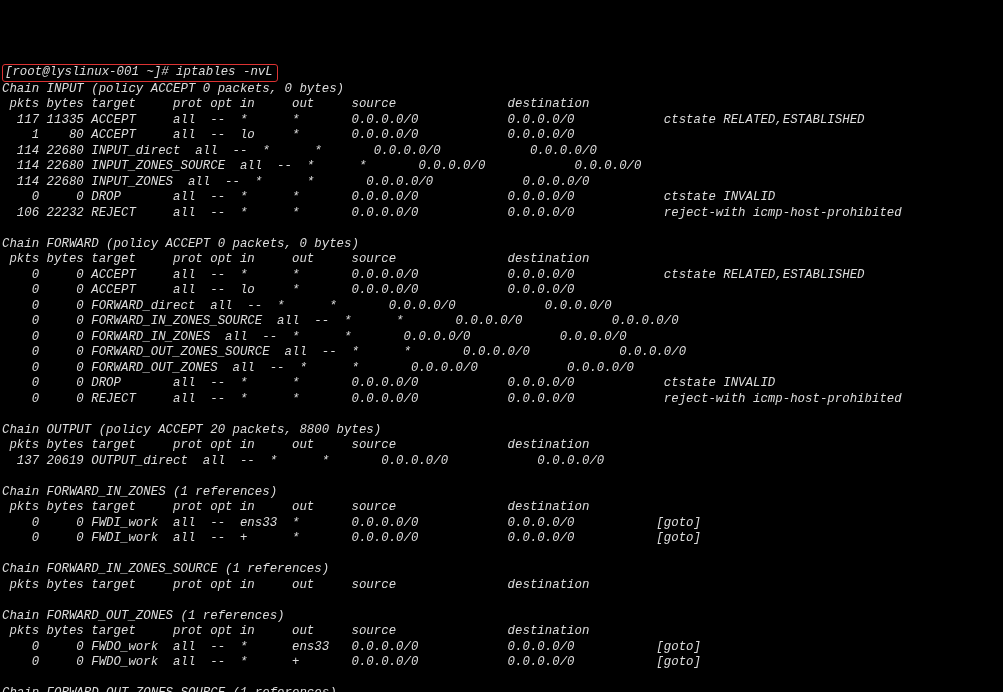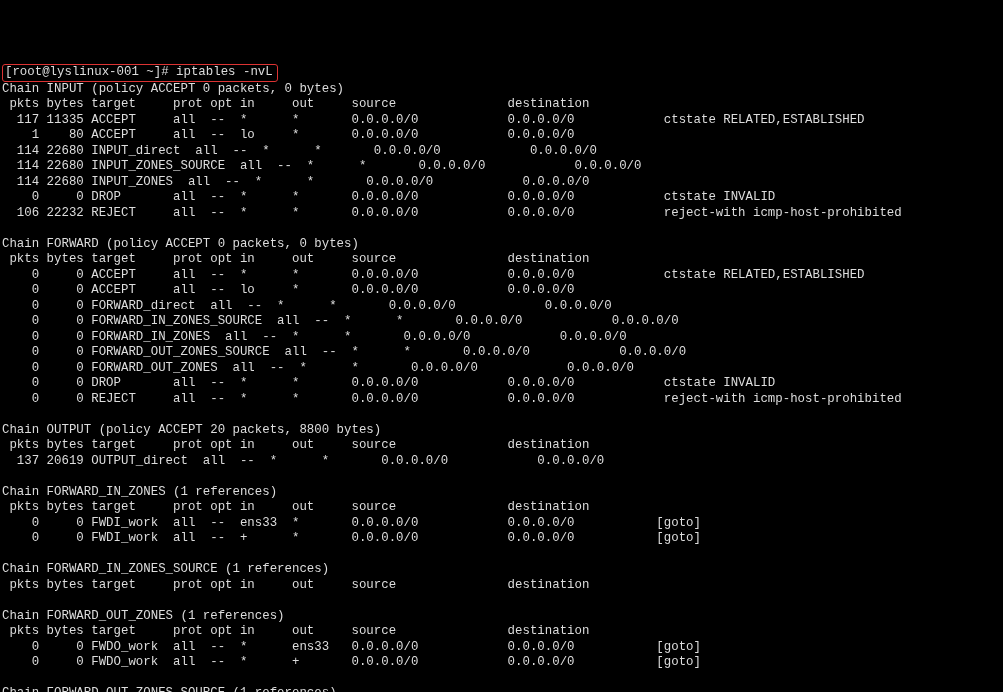--- a/index.html
+++ b/index.html
@@ -1,15 +1,15 @@
 <!DOCTYPE html>
 <html><head>
 <meta charset="utf-8">
 <style>
-  * { margin:0; padding:0; box-sizing:border-box; }
+  * { margin:0; padding:0; box-sizing:border-box;font-style:italic; }
   body {
     background:#000;
     color:#ddd;
     font-family:"Consolas","Courier New",monospace;
     font-size:12.4px;
     line-height:15.5px;
     padding:2px;
     white-space:pre;
     width:1003px;
     height:692px;

